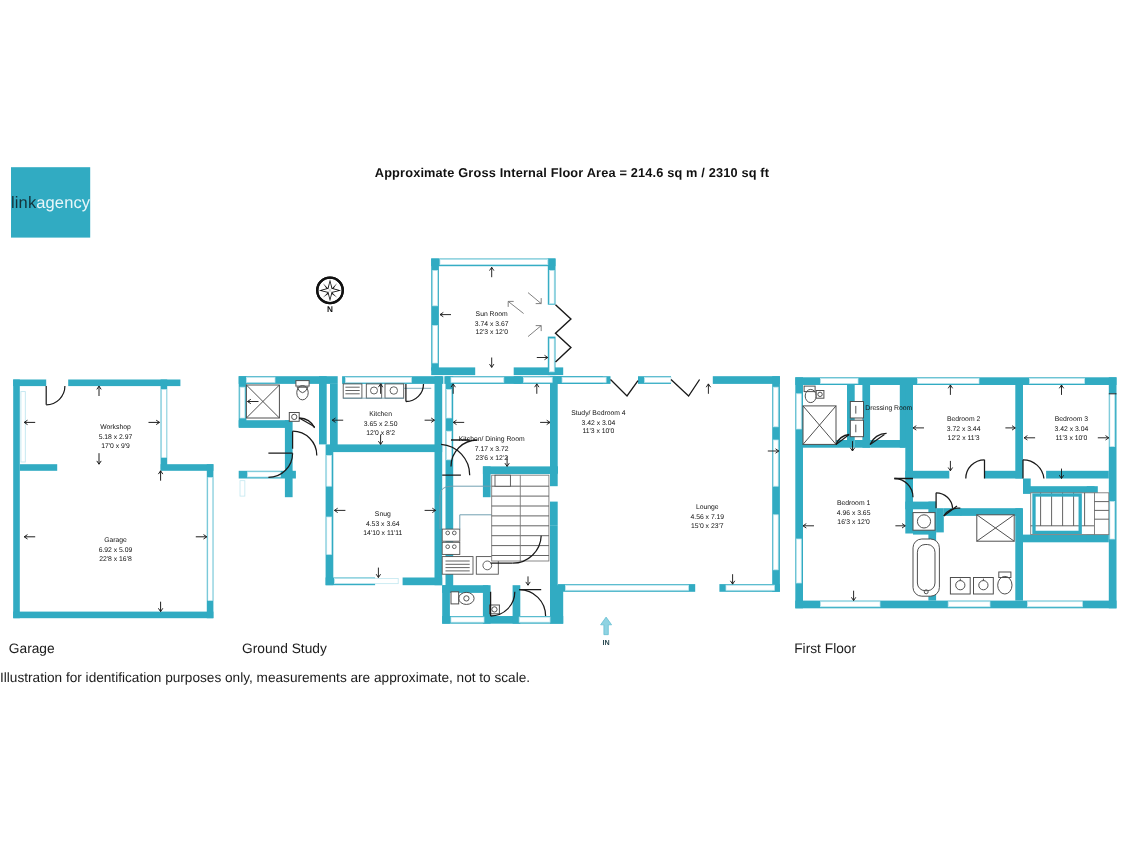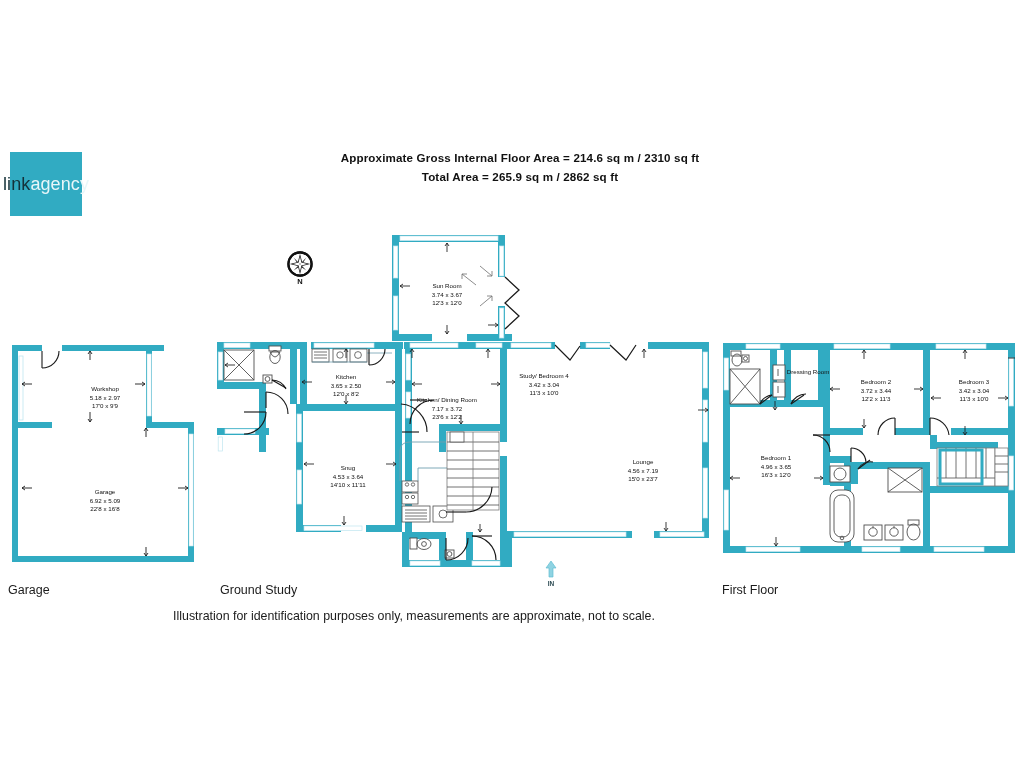--- a/index.html
+++ b/index.html
@@ -2,34 +2,34 @@
 <html><head>
 <meta charset="utf-8">
 <style>
   html,body{margin:0;padding:0;background:#ffffff;}
   body{width:1024px;height:768px;position:relative;overflow:hidden;
        font-family:"Liberation Sans",sans-serif;color:#111;}
 
   
   #logo{position:absolute;left:10px;top:152px;width:72px;height:64px;
         background:#31abc2;display:flex;align-items:center;justify-content:center;}
-  #logo .lg{font-size:18px;letter-spacing:.1px;}
+  #logo .lg{font-size:15px;letter-spacing:.1px;}
   #logo .lg .a{color:#14323a;}
   #logo .lg .b{color:#e8f6f9;}
 
   
   #areas{position:absolute;left:0;top:148px;width:1008px;text-align:center;margin-left:16px;}
   #areas div{font-size:11.6px;font-weight:bold;line-height:19px;letter-spacing:.15px;}
 
   
   .floor-caption{position:absolute;font-size:12.5px;color:#1b1b1b;}
   #cap-garage{left:8px;top:583px;}
   #cap-ground{left:220px;top:583px;}
   #cap-first{left:722px;top:583px;}
-  #footer{position:absolute;left:0;top:609px;width:828px;text-align:center;
+  #footer{position:absolute;left:0;top:609px;width:828px;text-align:left;
           font-size:12.4px;color:#1b1b1b;}
 
   
   #compass{position:absolute;left:286px;top:250px;width:28px;height:36px;}
   #compass .cn{position:absolute;left:0;top:27px;width:28px;text-align:center;
                font-size:7.5px;font-weight:bold;}
 
   
   #in-arrow{position:absolute;left:541px;top:560px;width:20px;height:28px;text-align:center;}
   #in-arrow .lbl{font-size:6.5px;font-weight:bold;color:#2b4a52;margin-top:-2px;}
@@ -51,21 +51,20 @@
 <body>
 
 <div id="logo">
   <span class="lg">
     <span class="a">link</span><span class="b">agency</span>
   </span>
 </div>
 
 <div id="areas">
   <div>Approximate Gross Internal Floor Area =  214.6 sq m / 2310 sq ft</div>
-  <div>Total Area =  265.9 sq m / 2862 sq ft</div>
 </div>
 
 <div id="compass">
   <svg width="28" height="28" viewBox="0 0 28 28">
     <circle cx="14" cy="14" r="11.6" fill="#fff" stroke="#111" stroke-width="2.1"></circle>
     <path d="M14 3.8 L16.1 11.9 L24.2 14 L16.1 16.1 L14 24.2 L11.9 16.1 L3.8 14 L11.9 11.9 Z" fill="#111"></path>
     <path d="M14 3.8 L15.2 12.8 L14 14 Z" fill="#fff" opacity=".0"></path>
     <path d="M7.6 7.6 L13.2 13.2 L12.3 14.6 Z" fill="#111"></path>
     <path d="M20.4 7.6 L14.8 13.2 L15.7 14.6 Z" fill="#111"></path>
     <path d="M7.6 20.4 L13.2 14.8 L14.6 15.7 Z" fill="#111"></path>

